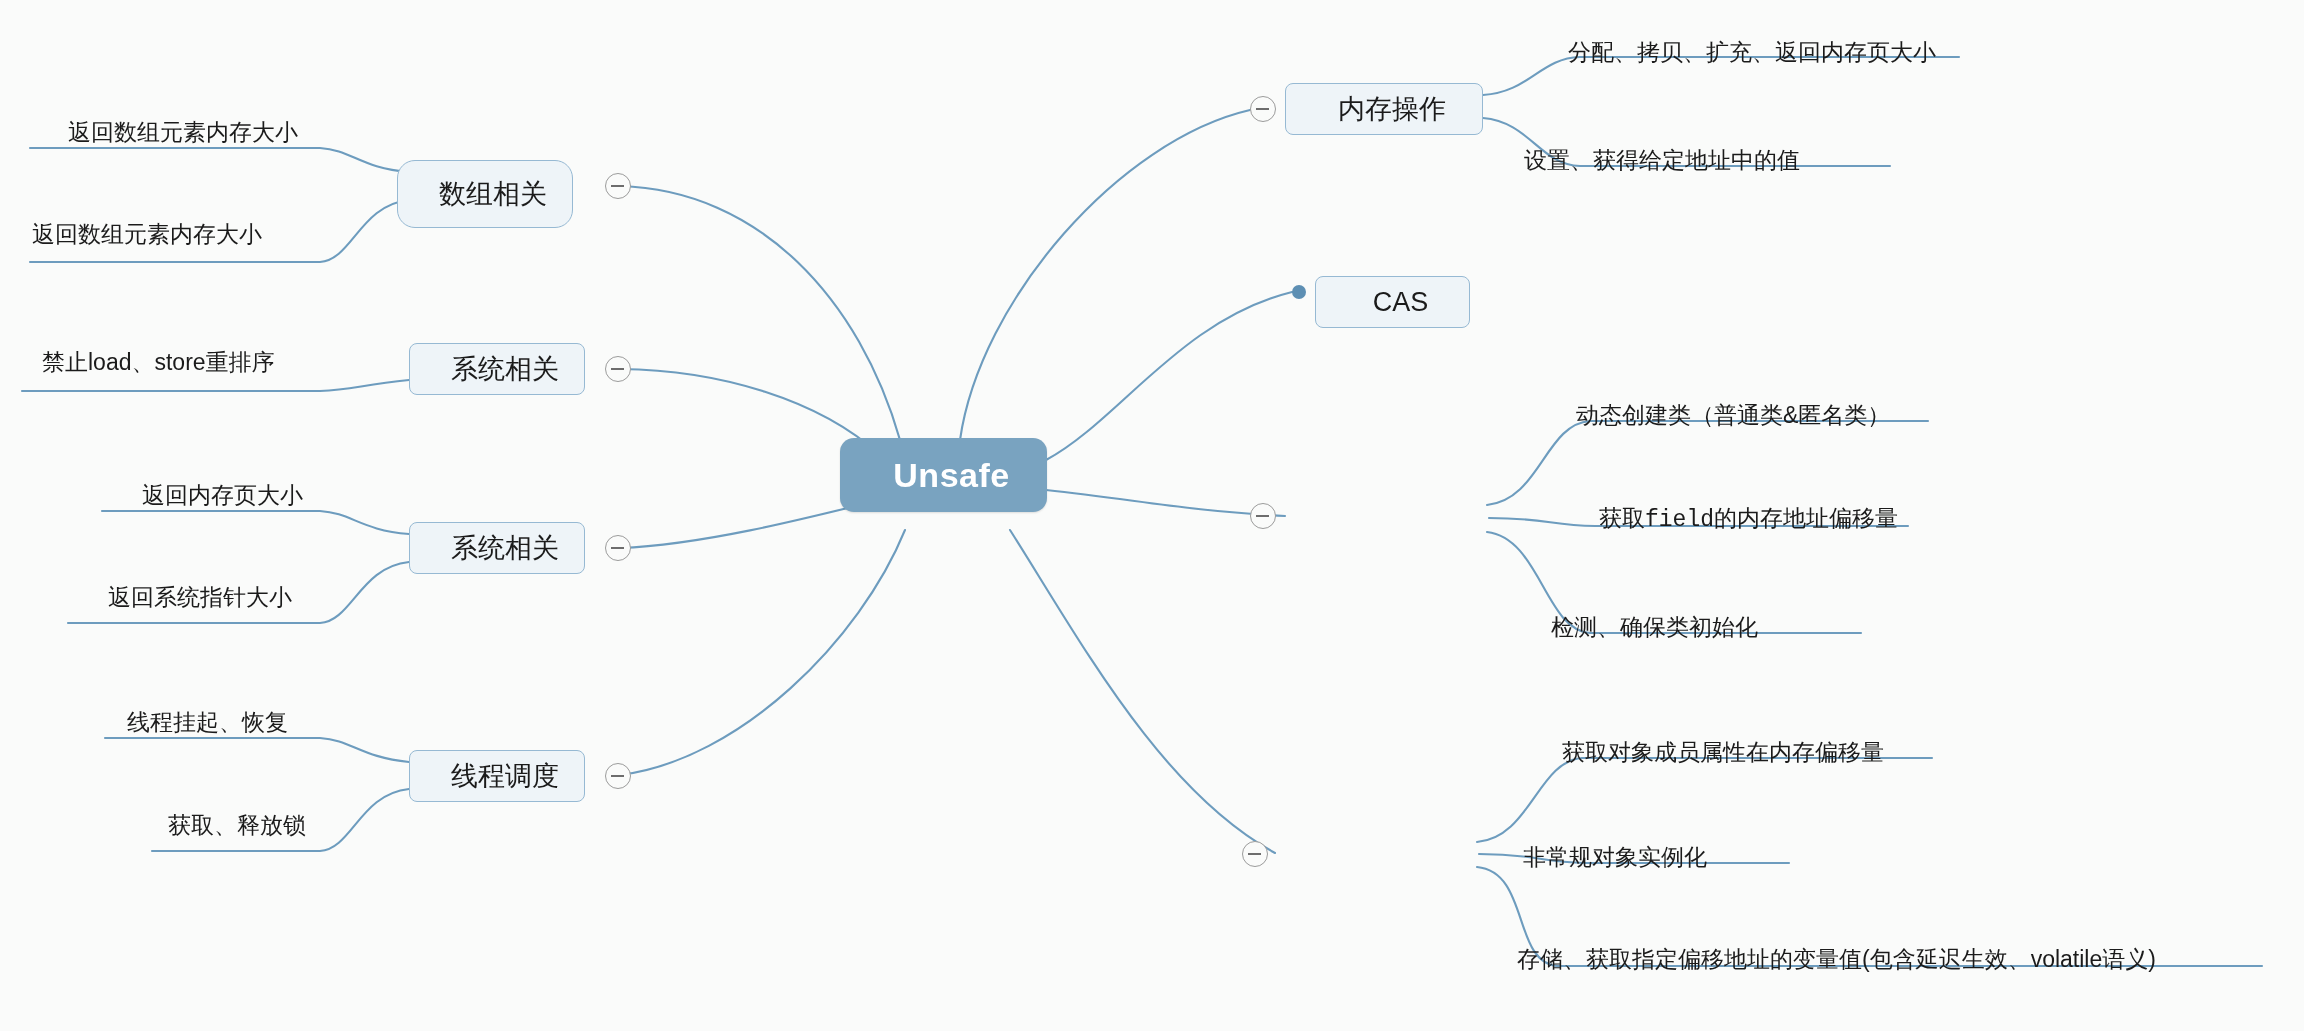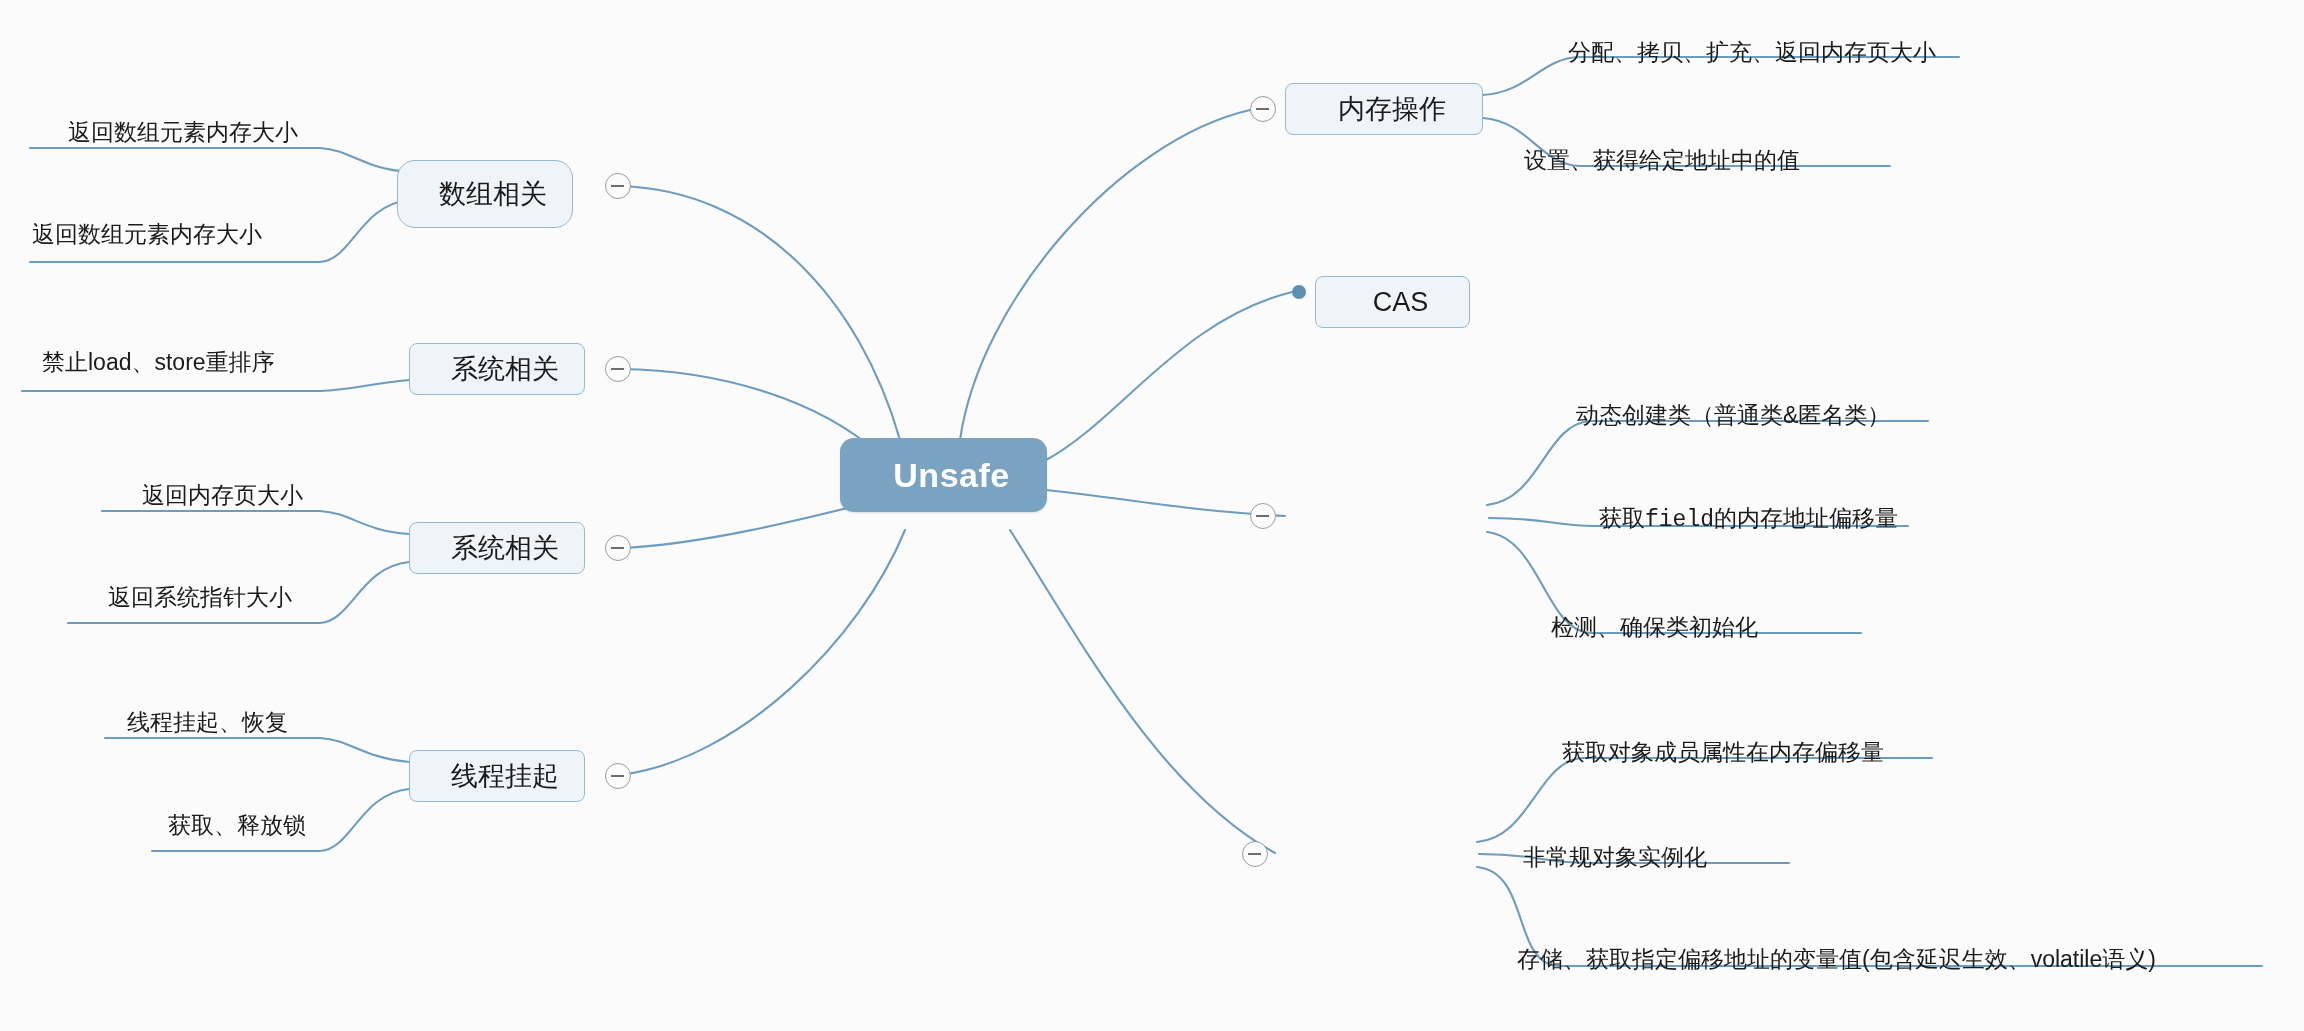--- a/index.html
+++ b/index.html
@@ -162,21 +162,21 @@
     <span>系统相关</span>
   </div>
   <div class="toggle" style="left:605px; top:356px;"></div>
 
   <div class="node node-branch" style="left:409px; top:522px; width:176px; height:52px;">
     <span>系统相关</span>
   </div>
   <div class="toggle" style="left:605px; top:535px;"></div>
 
   <div class="node node-branch" style="left:409px; top:750px; width:176px; height:52px;">
-    <span>线程挂起</span>
+    <span>线程调度</span>
   </div>
   <div class="toggle" style="left:605px; top:763px;"></div>
 
   <div class="leaf leaf-left" style="left:68px; top:120px;">返回数组元素内存大小</div>
   <div class="leaf leaf-left" style="left:32px; top:222px;">返回数组元素内存大小</div>
 
   <div class="leaf leaf-left" style="left:42px; top:350px;">禁止load、store重排序</div>
 
   <div class="leaf leaf-left" style="left:142px; top:483px;">返回内存页大小</div>
   <div class="leaf leaf-left" style="left:108px; top:585px;">返回系统指针大小</div>

